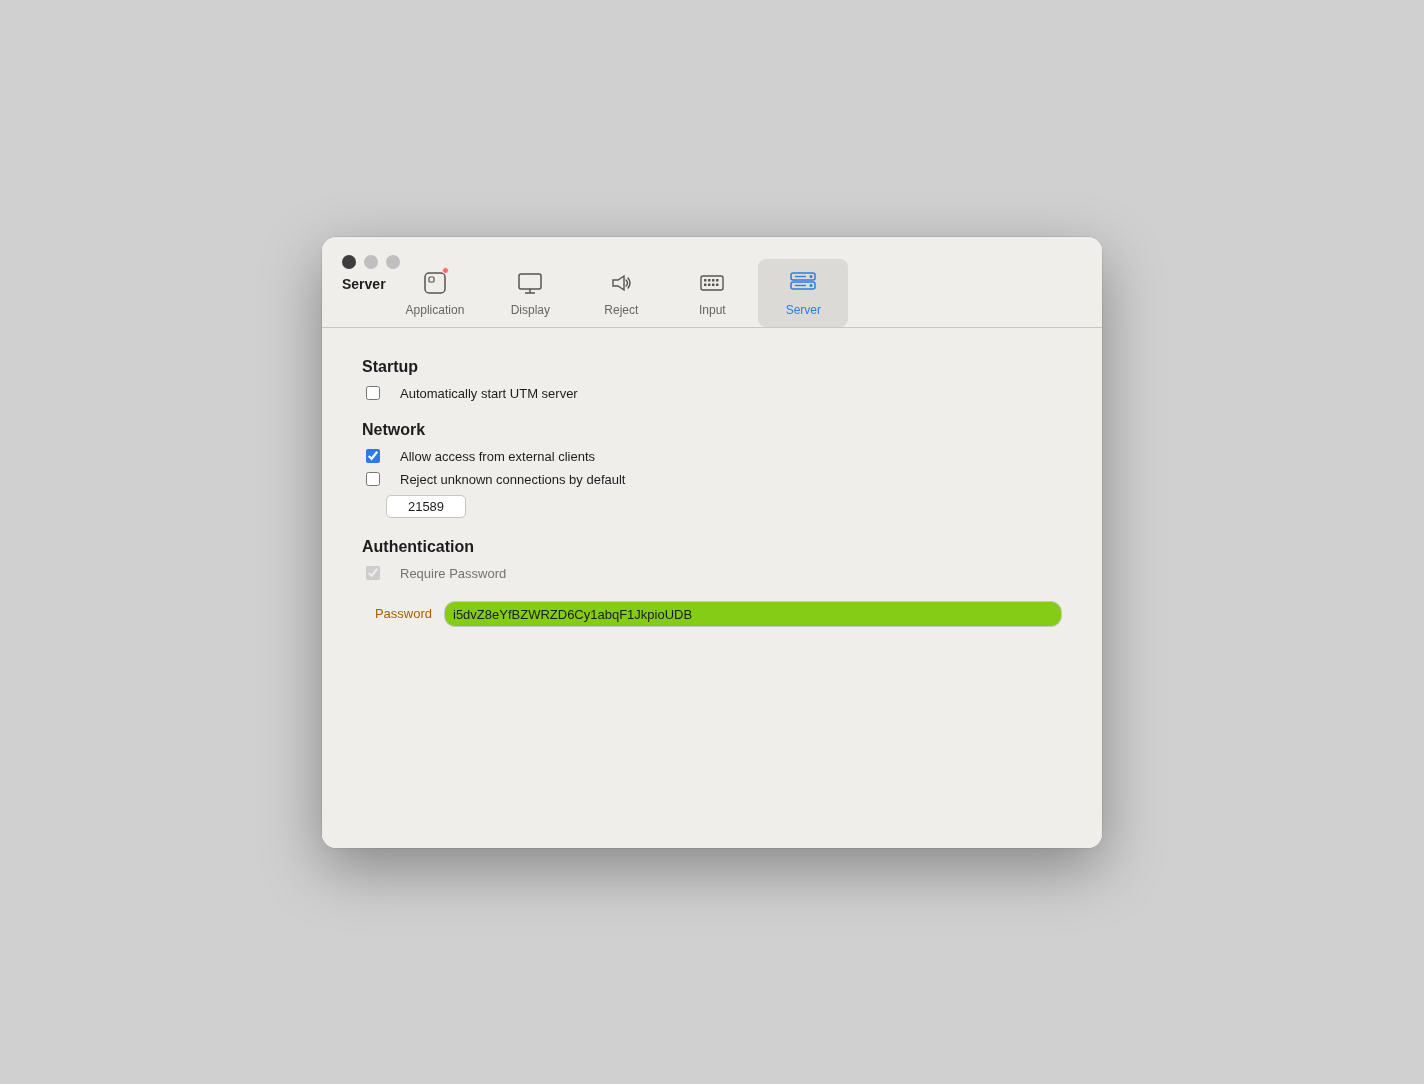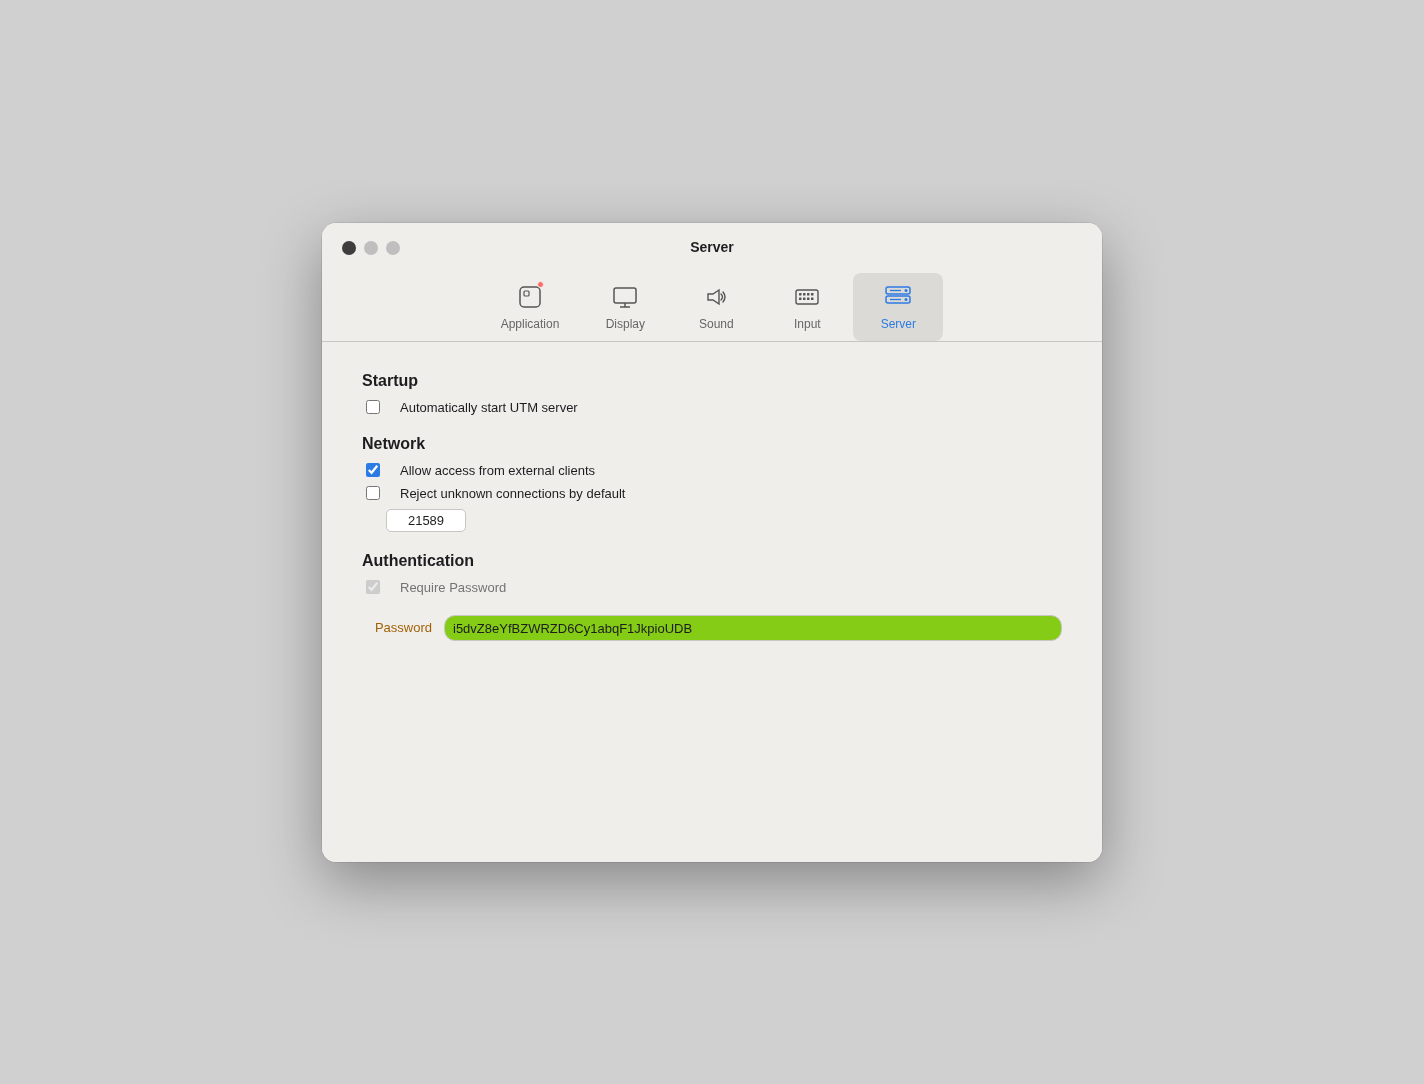--- a/index.html
+++ b/index.html
@@ -18,21 +18,20 @@
       background: #f0eeeb;
       border-radius: 14px;
       box-shadow: 0 20px 60px rgba(0,0,0,0.35), 0 0 0 0.5px rgba(0,0,0,0.15);
       overflow: hidden;
     }
 
     .titlebar {
       background: #f0eeeb;
       padding: 16px 20px 0;
       display: flex;
-      flex-direction: column;
       align-items: center;
       position: relative;
     }
 
     .traffic-lights {
       position: absolute;
       left: 20px;
       top: 18px;
       display: flex;
       gap: 8px;
@@ -247,21 +246,21 @@
       </div>
 
       <div class="toolbar-item">
         <div class="toolbar-icon">
           <svg width="28" height="28" viewBox="0 0 28 28" fill="none">
             <polygon points="6,11 11,11 17,7 17,21 11,17 6,17" stroke="#555" stroke-width="1.4" fill="none"></polygon>
             <path d="M19 11 Q22 14 19 17" stroke="#555" stroke-width="1.4" fill="none" stroke-linecap="round"></path>
             <path d="M21 9 Q25 14 21 19" stroke="#555" stroke-width="1.4" fill="none" stroke-linecap="round"></path>
           </svg>
         </div>
-        <span class="toolbar-label">Sound</span>
+        <span class="toolbar-label">Reject</span>
       </div>
 
       <div class="toolbar-item">
         <div class="toolbar-icon">
           <svg width="28" height="28" viewBox="0 0 28 28" fill="none">
             <rect x="3" y="7" width="22" height="14" rx="2" stroke="#555" stroke-width="1.4" fill="none"></rect>
             <rect x="6" y="10" width="2.5" height="2.5" rx="0.5" fill="#555"></rect>
             <rect x="10" y="10" width="2.5" height="2.5" rx="0.5" fill="#555"></rect>
             <rect x="14" y="10" width="2.5" height="2.5" rx="0.5" fill="#555"></rect>
             <rect x="18" y="10" width="2.5" height="2.5" rx="0.5" fill="#555"></rect>

